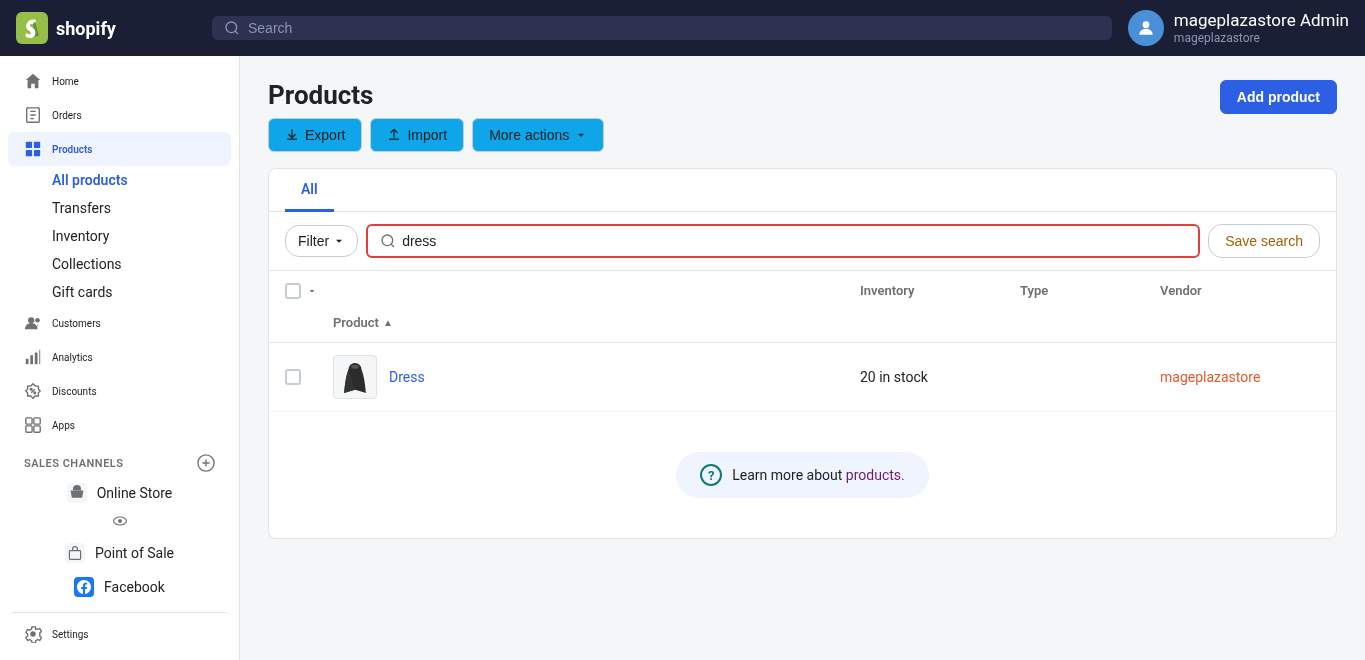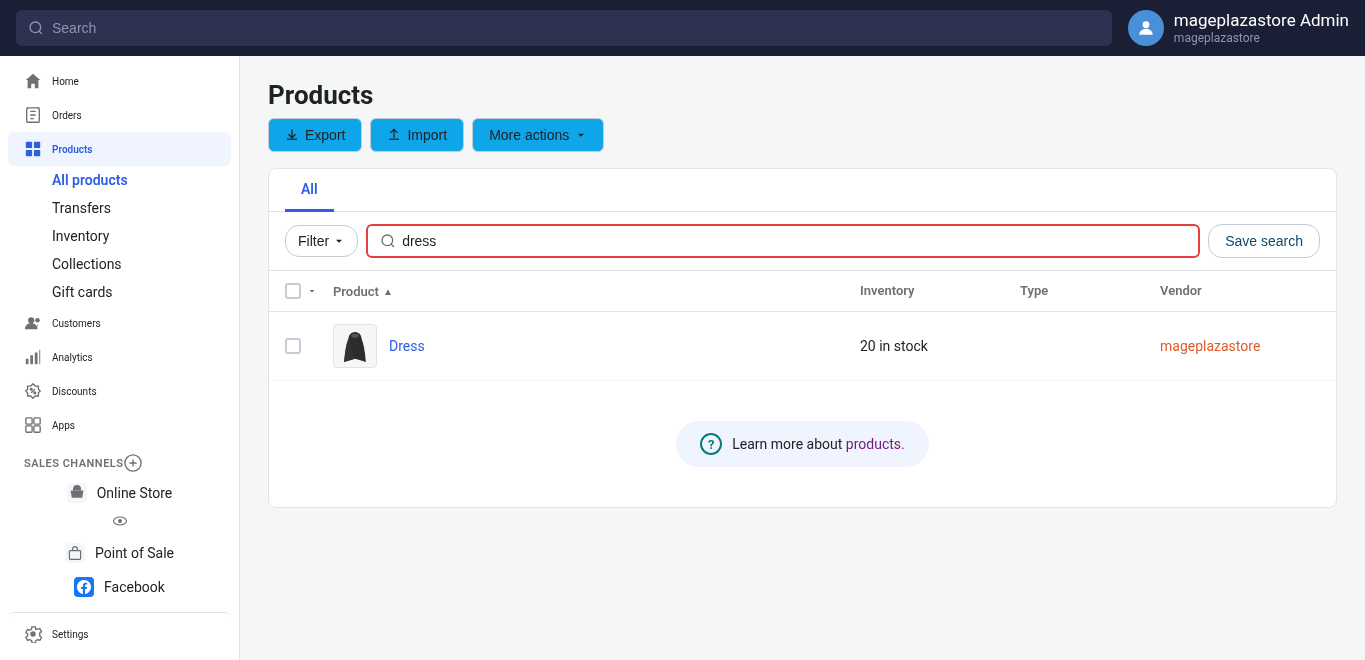--- a/index.html
+++ b/index.html
@@ -26,21 +26,21 @@
     }
     .shopify-bag {
       width: 32px;
       height: 32px;
     }
     .topnav-search {
       flex: 1;
       background: #2c3250;
       border: none;
       border-radius: 6px;
-      height: 36px;
+      height: 24px;
       display: flex;
       align-items: center;
       padding: 0 12px;
       gap: 8px;
     }
     .topnav-search input {
       background: transparent;
       border: none;
       outline: none;
       color: #b0b8d0;
@@ -109,20 +109,21 @@
     .sidebar-sub-item.active { color: #2c5fe3; font-weight: 600; }
     .sidebar-section-title {
       font-size: 11px;
       font-weight: 600;
       color: #6d7175;
       text-transform: uppercase;
       letter-spacing: 0.5px;
       padding: 12px 24px 4px;
       display: flex;
       align-items: center;
+      justify-content: space-between;
     }
     .sidebar-section-title .add-icon {
       width: 18px; height: 18px;
       color: #6d7175;
       cursor: pointer;
     }
     .sidebar-channel-item {
       display: flex;
       align-items: center;
       gap: 10px;
@@ -251,21 +252,21 @@
       flex: 1;
       color: #202223;
     }
     .save-search-btn {
       padding: 8px 16px;
       border: 1px solid #c4cdd5;
       border-radius: 14px;
       background: #fff;
       font-size: 14px;
       cursor: pointer;
-      color: #0c4a6e;
+      color: #a16207;
       white-space: nowrap;
     }
 
     
     .table-header {
       display: grid;
       grid-template-columns: 48px 1fr 160px 140px 160px;
       padding: 12px 16px;
       border-bottom: 1px solid #e1e3e5;
       font-size: 13px;
@@ -344,26 +345,34 @@
       color: #0d7a7a;
       font-size: 13px;
       font-weight: 700;
     }
 
     
     ::-webkit-scrollbar { width: 6px; }
     ::-webkit-scrollbar-track { background: transparent; }
     ::-webkit-scrollbar-thumb { background: #c4cdd5; border-radius: 3px; }
 
-    .col-header-sortable { display: flex; align-items: center; gap: 2px; cursor: pointer; }
+    .col-header-sortable { display: flex; align-items: center; gap: 2px; cursor: pointer; margin-top: 32px; }
   </style>
 </head>
 <body>
 
 <nav class="topnav">
+  <div class="topnav-logo">
+    <svg class="shopify-bag" viewBox="0 0 32 32" fill="none" xmlns="http://www.w3.org/2000/svg">
+      <rect width="32" height="32" rx="6" fill="#95BF47"></rect>
+      <path d="M21.5 9.5c-.1 0-.2 0-.3.1-.1 0-1.7-.1-1.7-.1s-1.4-1.4-1.5-1.5c-.1-.1-.3-.1-.4-.1l-.8 17.1 6.1-1.3-4.1-14.2z" fill="#5E8E3E"></path>
+      <path d="M17.8 10.2l-.7 2.1s-.8-.4-1.8-.3c-1.4.1-1.4 1-1.4 1.3.1 1.9 5.2 2.3 5.5 6.7.2 3.5-1.8 5.9-4.7 6.1-3.5.2-5.3-1.9-5.3-1.9l.7-3.1s1.8 1.4 3.3 1.3c1-.1 1.4-.9 1.3-1.4-.1-2.5-4.3-2.3-4.5-6.4-.2-3.4 2-6.9 6.8-7.2 1.8-.1 2.8.4 2.8.4v2.4z" fill="white"></path>
+    </svg>
+    <span>shopify</span>
+  </div>
   <div class="topnav-search">
     <svg width="16" height="16" viewBox="0 0 24 24" fill="none" stroke="#8c94b0" stroke-width="2">
       <circle cx="11" cy="11" r="8"></circle>
         <path d="m21 21-4.35-4.35"></path>
     </svg>
     <input type="text" placeholder="Search" style="">
   </div>
   <div class="topnav-right">
     <div class="avatar">
       <svg width="20" height="20" viewBox="0 0 24 24" fill="#fff">
@@ -542,20 +551,23 @@
             <span>Import</span>
           </button>
           <button class="btn">
             <span>More actions</span>
             <svg width="12" height="12" viewBox="0 0 20 20" fill="currentColor">
               <path d="M5 8l5 5 5-5z"></path>
             </svg>
           </button>
         </div>
       </div>
+      <button class="btn btn-primary">
+        <span>Add product</span>
+      </button>
     </div>
 
     <div class="card">
 
       <div class="tabs">
         <div class="tab active">
           <span>All</span>
         </div>
       </div>
 

